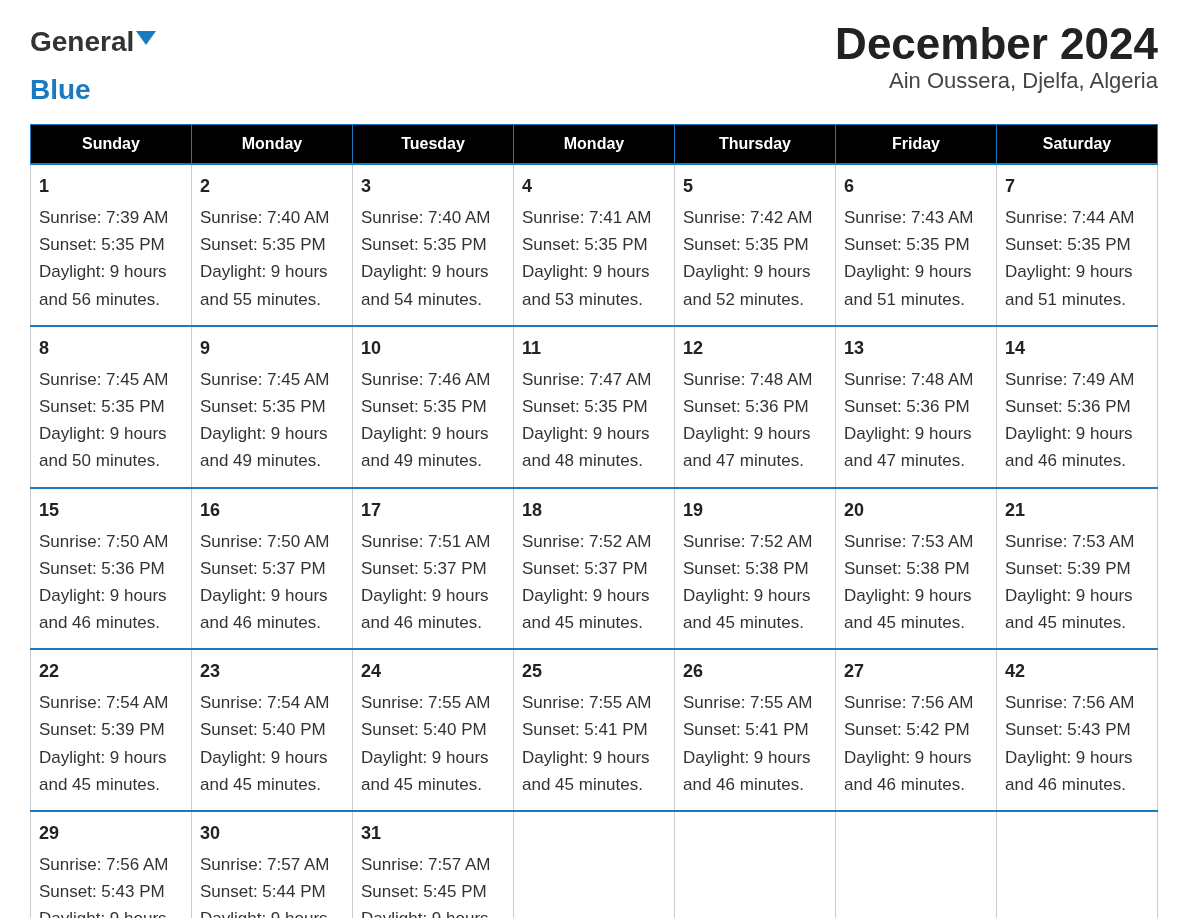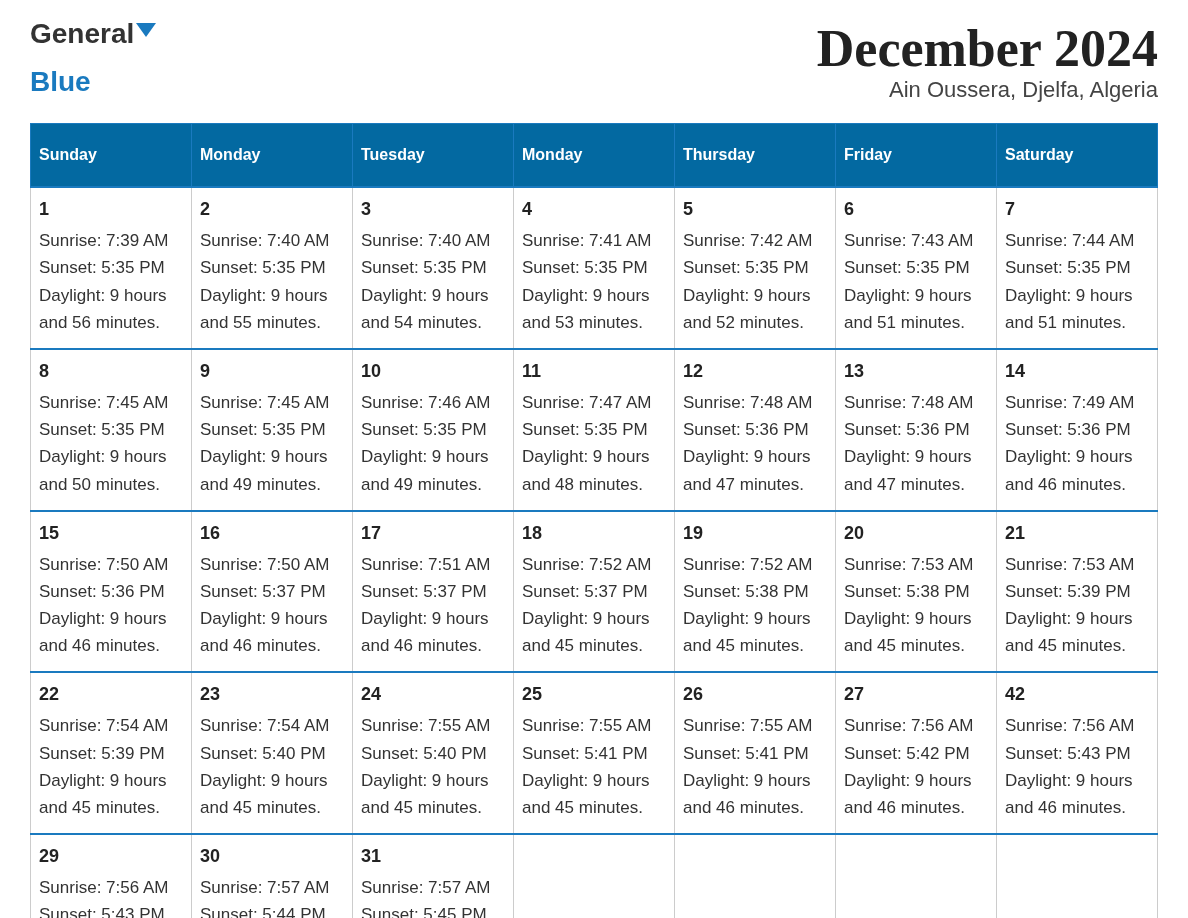--- a/index.html
+++ b/index.html
@@ -43,43 +43,42 @@
       border-top: 14px solid #1a7abf;
       margin-left: 2px;
       vertical-align: middle;
       position: relative;
       top: -4px;
     }
     .title-block {
       text-align: right;
     }
     .calendar-title {
-      font-size: 52px;
+      font-size: 44px;
       font-weight: bold;
       color: #222;
       line-height: 1.1;
-      font-family: Liberation Serif, serif;
     }
     .calendar-subtitle {
       font-size: 22px;
       color: #444;
       margin-top: 0;
     }
     table {
       width: 100%;
       border-collapse: collapse;
       table-layout: fixed;
     }
     thead tr th {
-      background-color: #0369a1;
+      background-color: #000000;
       color: #fff;
       font-size: 16px;
       font-weight: bold;
-      padding: 22px 8px;
-      text-align: left;
+      padding: 10px 8px;
+      text-align: center;
       border: 1px solid #1a7abf;
     }
     tbody tr td {
       vertical-align: top;
       padding: 8px 8px 12px 8px;
       border: 1px solid #ccc;
       border-top: 2px solid #1a7abf;
       font-size: 13px;
       color: #333;
       line-height: 1.5;
@@ -99,21 +98,21 @@
     }
     tbody tr td.empty {
       border-top: 2px solid #1a7abf;
     }
   </style>
 </head>
 <body>
 
 <div class="header-row">
   <div class="logo">
-    <div style="display:flex; align-items:center;">
+    <div style="display:flex; align-items:center;margin-top:8px;">
       <span class="logo-general">General</span>
       <span class="logo-triangle"></span>
     </div>
     <span class="logo-blue">Blue</span>
   </div>
   <div class="title-block">
     <div class="calendar-title">December 2024</div>
     <div class="calendar-subtitle">Ain Oussera, Djelfa, Algeria</div>
   </div>
 </div>

